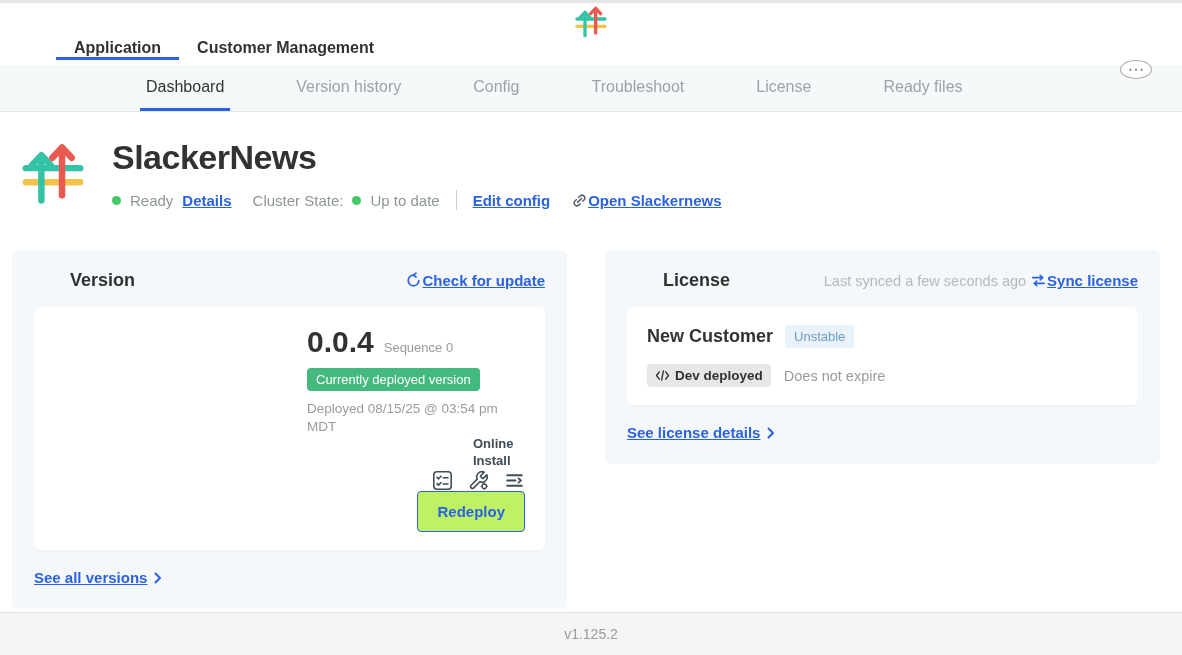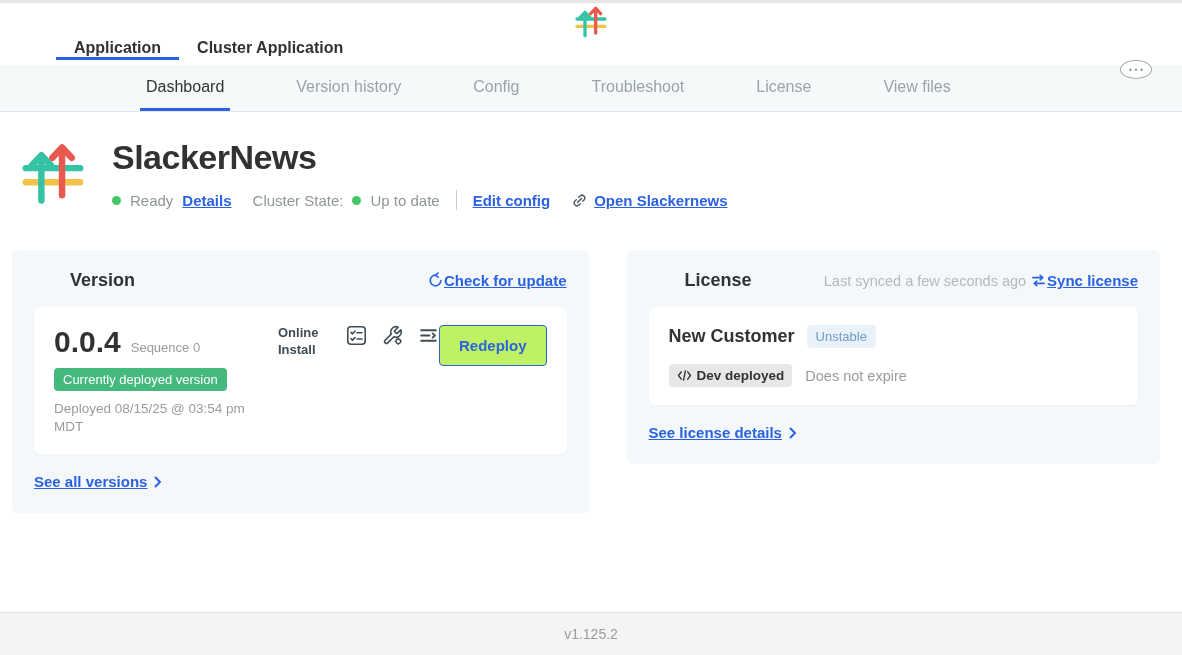--- a/index.html
+++ b/index.html
@@ -38,34 +38,34 @@
   
   .main{padding:26px 22px 0 12px;}
   .app-header{display:flex;gap:28px;padding-left:10px;}
   .logo-lg{width:62px;height:68px;flex:none;}
   .app-title{font-size:34px;font-weight:700;letter-spacing:-.5px;color:var(--text-dark);}
   .status-row{display:flex;align-items:center;gap:9px;margin-top:13px;font-size:15px;color:#8f9699;}
   .dot{width:9px;height:9px;border-radius:50%;background:var(--green-dot);flex:none;}
   .lnk{color:var(--accent);text-decoration:underline;font-weight:600;cursor:pointer;}
   .gap-l{margin-left:12px;}
   .divider{width:1px;height:20px;background:#c9ced1;margin:0 7px;}
-  .open-link{display:inline-flex;align-items:center;gap:6px;}
+  .open-link{display:inline-flex;align-items:center;}
 
   
   .cards{display:flex;gap:38px;margin-top:40px;align-items:flex-start;}
   .card{flex:1;background:var(--card-bg);border-radius:6px;padding:20px 22px 22px;}
   .card-head{display:flex;align-items:center;margin-left:36px;}
   .card-title{font-size:18px;font-weight:700;color:var(--text-dark);}
   .head-right{margin-left:auto;display:flex;align-items:center;gap:0;text-align:right;}
   .head-right .lnk{font-size:15px;}
   .synced{color:#b3b9bd;font-size:14.5px;margin-right:4px;}
   .inner{background:#fff;border-radius:6px;margin-top:16px;padding:18px 20px;box-shadow:0 1px 2px rgba(0,0,0,.03);}
 
   
-  .inner.version{display:flex;align-items:flex-start;}
+  .inner.version{display:flex;align-items:flex-end;flex-direction:column;}
   .ver-left{width:218px;flex:none;}
   .ver-row{display:flex;align-items:baseline;}
   .ver-num{font-size:30px;font-weight:800;}
   .ver-seq{font-size:13px;color:#9b9b9b;margin-left:10px;}
   .deployed-badge{display:inline-block;background:var(--green-badge);color:#fff;font-size:13px;padding:4px 9px;border-radius:4px;margin-top:9px;}
   .deployed-at{font-size:13.5px;color:#9b9b9b;margin-top:9px;max-width:205px;line-height:1.35;}
   .install-type{width:52px;flex:none;font-size:13px;font-weight:700;color:var(--icon-dark);line-height:1.3;margin-left:6px;}
   .ver-icons{display:flex;align-items:center;gap:15px;margin-left:16px;}
   .icon-btn{background:none;border:none;padding:0;cursor:pointer;display:flex;}
   .redeploy{margin-left:auto;background:#bef264;border:1px solid var(--accent);color:var(--accent);font-weight:700;font-size:15px;font-family:inherit;padding:11px 19px;border-radius:4px;cursor:pointer;}
@@ -96,21 +96,21 @@
         <path d="M3 34 H45" stroke="#f3c24b" stroke-width="5"></path>
         <path d="M15 48 V14 M7.5 21 L15 13 L22.5 21" stroke="#35c3a5" stroke-width="5" stroke-linejoin="round"></path>
         <path d="M31 44 V8 M23.5 15 L31 7 L38.5 15" stroke="#e85a50" stroke-width="5" stroke-linejoin="round"></path>
       </svg>
     </span>
     <nav class="top-tabs">
       <div class="top-tab active">
         <span>Application</span>
       </div>
       <div class="top-tab">
-        <span>Cluster Application</span>
+        <span>Customer Management</span>
       </div>
     </nav>
     <button class="more-btn">
       <span>⋯</span>
     </button>
   </header>
 
   <nav class="subnav">
     <div class="subnav-item active">
       <span>Dashboard</span>
@@ -121,21 +121,21 @@
     <div class="subnav-item">
       <span>Config</span>
     </div>
     <div class="subnav-item">
       <span>Troubleshoot</span>
     </div>
     <div class="subnav-item">
       <span>License</span>
     </div>
     <div class="subnav-item">
-      <span>View files</span>
+      <span>Ready files</span>
     </div>
   </nav>
 
   <main class="main">
 
     <div class="app-header">
       <span class="logo-lg">
         <svg viewBox="0 0 48 52" width="62" height="68" fill="none" stroke-linecap="round">
           <path d="M3 23 H45" stroke="#35c3a5" stroke-width="5"></path>
           <path d="M3 34 H45" stroke="#f3c24b" stroke-width="5"></path>

